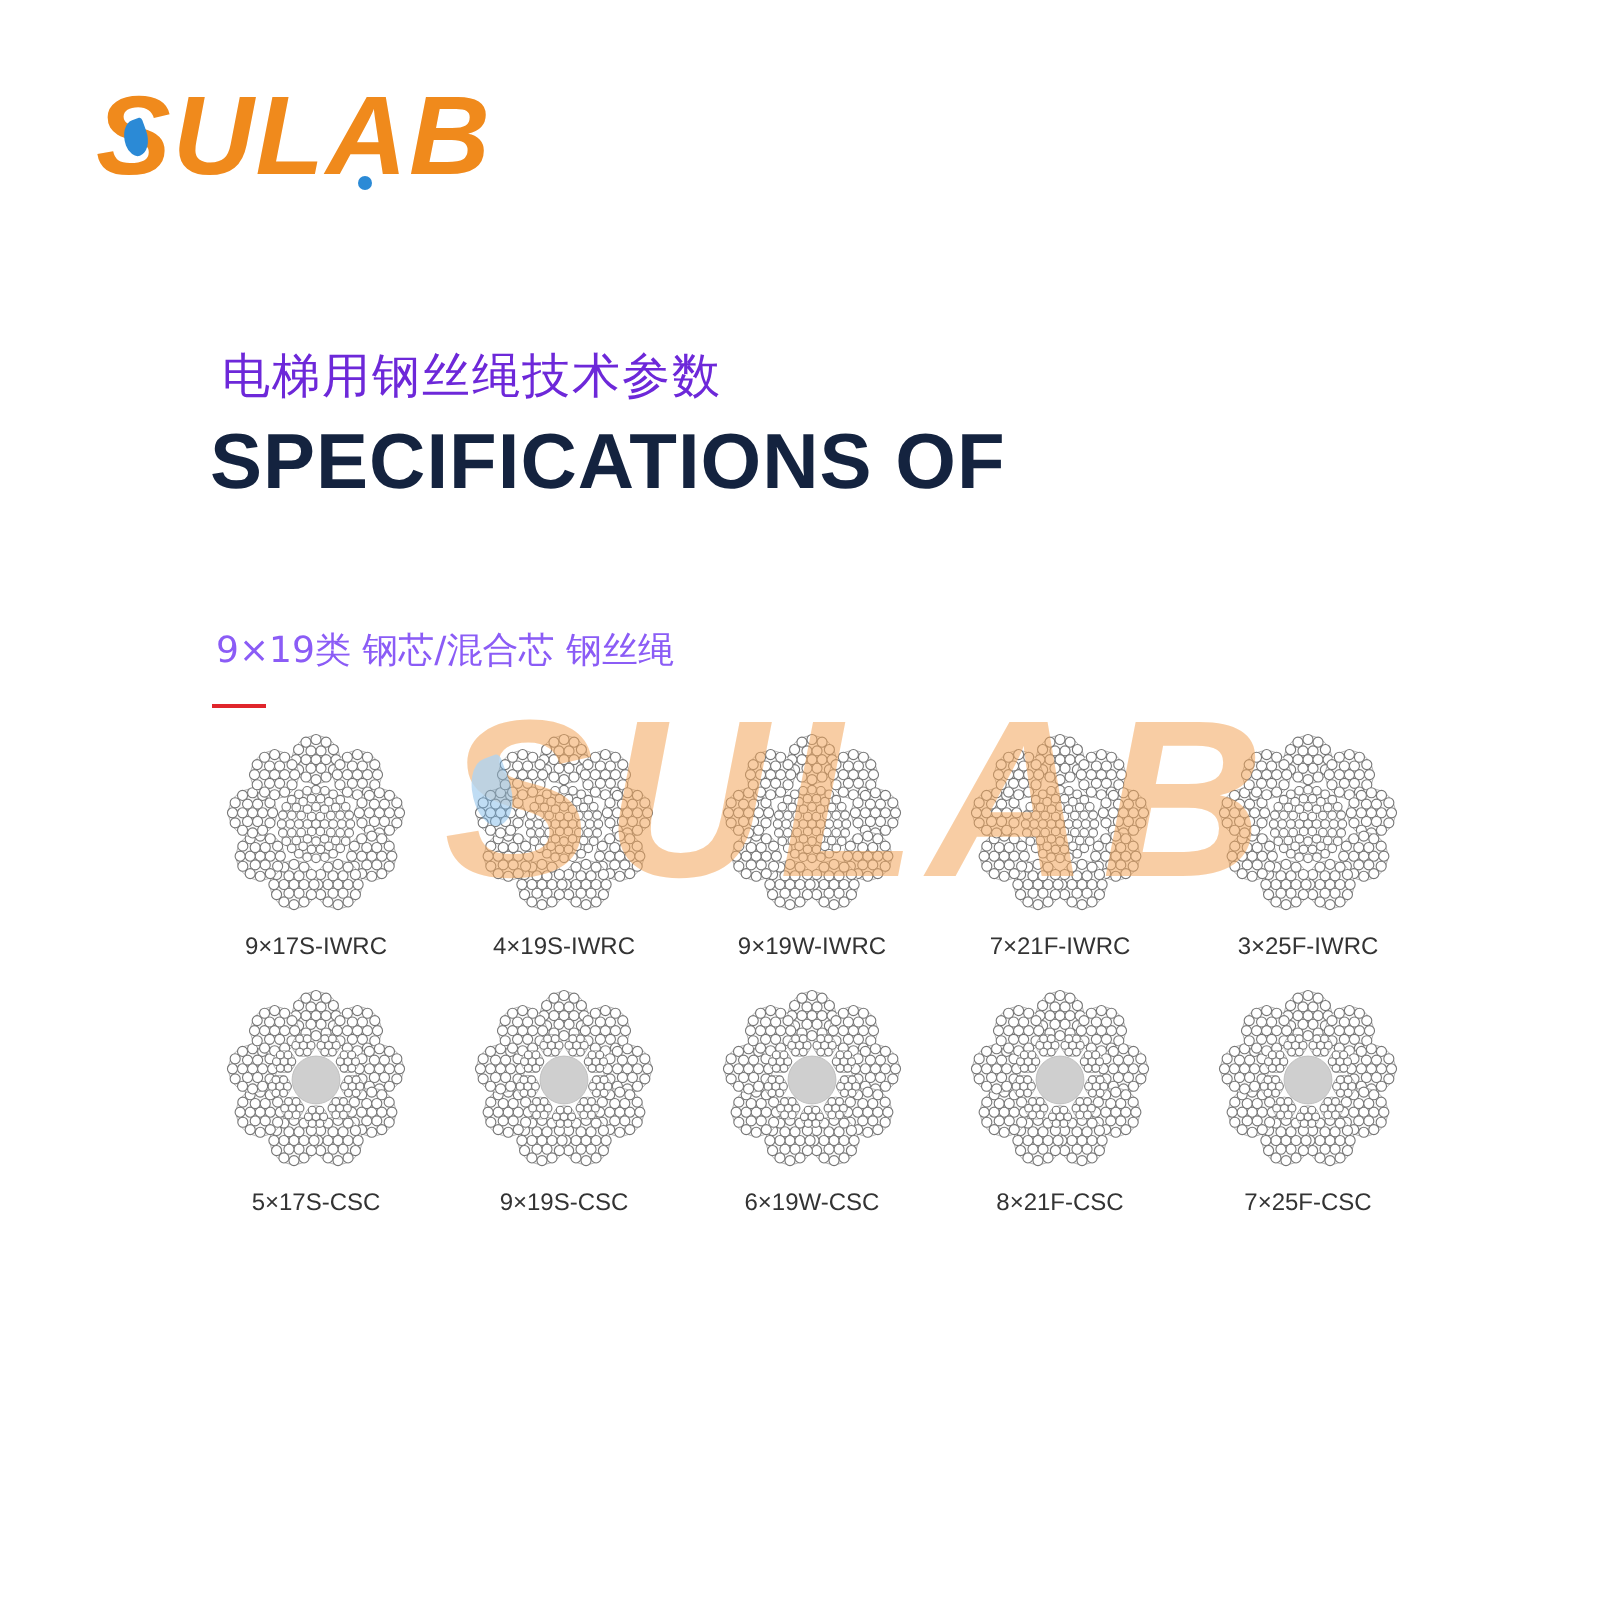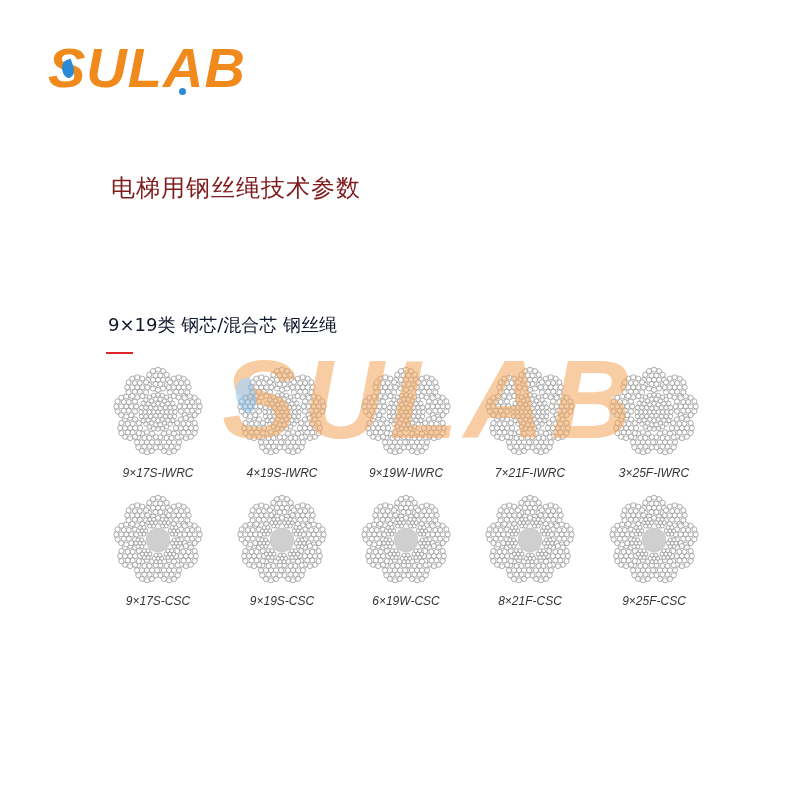--- a/index.html
+++ b/index.html
@@ -13,32 +13,32 @@
     }
     .logo-accent {
       position: absolute; left: 14px; top: 22px; width: 12px; height: 18px;
       background: #2b8ad6; border-radius: 60% 10% 60% 40%; transform: rotate(-20deg);
     }
     .logo-dot {
       position: absolute; left: 131px; top: 50px; width: 7px; height: 7px;
       background: #2b8ad6; border-radius: 50%;
     }
 
-    .cn-title { position: absolute; left: 111px; top: 172px; font-family: "DejaVu Sans", sans-serif; font-size: 24px; color: #7f1d1d; letter-spacing: 1px; }
+    .cn-title { position: absolute; left: 111px; top: 172px; font-family: "DejaVu Sans", sans-serif; font-size: 24px; color: #6d28d9; letter-spacing: 1px; }
     .en-title { position: absolute; left: 105px; top: 212px; font-family: "Liberation Sans", sans-serif; font-weight: bold; font-size: 39px; line-height: 40px; color: #14233f; letter-spacing: 0.5px; }
     .en-title div { white-space: nowrap; }
 
-    .subtitle { position: absolute; left: 108px; top: 313px; font-family: "DejaVu Sans", sans-serif; font-size: 18px; color: #0f172a; }
+    .subtitle { position: absolute; left: 108px; top: 313px; font-family: "DejaVu Sans", sans-serif; font-size: 18px; color: #8b5cf6; }
     .red-dash { position: absolute; left: 106px; top: 352px; width: 27px; height: 2px; background: #e0252b; }
 
     .grid { position: absolute; left: 96px; top: 366px; width: 620px; }
     .row { display: flex; height: 128px; }
     .cell { width: 124px; display: flex; flex-direction: column; align-items: center; }
     .rope { width: 92px; height: 92px; }
-    .label { margin-top: 8px; font-family: "Liberation Sans", sans-serif; font-size: 12px; color: #333; white-space: nowrap; font-style: italic; }
+    .label { margin-top: 8px; font-family: "Liberation Sans", sans-serif; font-size: 12px; color: #333; white-space: nowrap; }
 
     .watermark { position: absolute; left: 222px; top: 345px; width: 380px; height: 110px; pointer-events: none; opacity: 0.55; }
     .watermark-text {
       font-family: "Liberation Sans", sans-serif; font-weight: bold; font-style: italic;
       font-size: 112px; line-height: 110px; color: #f4a65a; letter-spacing: 6px;
     }
     .watermark-accent {
       position: absolute; left: 14px; top: 34px; width: 20px; height: 34px;
       background: #6fb2e6; border-radius: 60% 10% 60% 40%; transform: rotate(-20deg); opacity: 0.8;
     }
@@ -48,20 +48,21 @@
 
 <div class="logo">
   <div class="logo-text">SULAB</div>
   <div class="logo-accent"></div>
   <div class="logo-dot"></div>
 </div>
 
 <div class="cn-title">电梯用钢丝绳技术参数</div>
 
 <div class="en-title">
+  <div>SPECIFICATIONS OF</div>
 </div>
 
 <div class="subtitle">9×19类 钢芯/混合芯 钢丝绳</div>
 <div class="red-dash"></div>
 
 <div class="grid">
   <div class="row">
     <div class="cell">
       <svg class="rope iwrc" viewBox="0 0 100 100">
           <circle cx="50.00" cy="15.00" r="13.00" fill="#fafafa" stroke="#9a9a9a" stroke-width="0.4"></circle>
@@ -1548,21 +1549,21 @@
           <circle cx="43.16" cy="31.21" r="6.00" fill="#fafafa" stroke="#9a9a9a" stroke-width="0.4"></circle>
           <circle cx="43.16" cy="31.21" r="2.10" fill="#fff" stroke="#777" stroke-width="0.6"></circle>
           <circle cx="47.36" cy="31.21" r="2.10" fill="#fff" stroke="#777" stroke-width="0.6"></circle>
           <circle cx="45.26" cy="34.84" r="2.10" fill="#fff" stroke="#777" stroke-width="0.6"></circle>
           <circle cx="41.06" cy="34.84" r="2.10" fill="#fff" stroke="#777" stroke-width="0.6"></circle>
           <circle cx="38.96" cy="31.21" r="2.10" fill="#fff" stroke="#777" stroke-width="0.6"></circle>
           <circle cx="41.06" cy="27.57" r="2.10" fill="#fff" stroke="#777" stroke-width="0.6"></circle>
           <circle cx="45.26" cy="27.57" r="2.10" fill="#fff" stroke="#777" stroke-width="0.6"></circle>
           <circle cx="50.00" cy="50.00" r="13.00" fill="#cfcfcf" stroke="#bdbdbd" stroke-width="0.5"></circle>
         </svg>
-      <div class="label">9×17S-CSC</div>
+      <div class="label">5×17S-CSC</div>
     </div>
     <div class="cell">
       <svg class="rope csc" viewBox="0 0 100 100">
           <circle cx="50.00" cy="15.00" r="13.00" fill="#fafafa" stroke="#9a9a9a" stroke-width="0.4"></circle>
           <circle cx="50.00" cy="15.00" r="2.73" fill="#fff" stroke="#777" stroke-width="0.6"></circle>
           <circle cx="55.46" cy="15.00" r="2.73" fill="#fff" stroke="#777" stroke-width="0.6"></circle>
           <circle cx="52.73" cy="19.73" r="2.73" fill="#fff" stroke="#777" stroke-width="0.6"></circle>
           <circle cx="47.27" cy="19.73" r="2.73" fill="#fff" stroke="#777" stroke-width="0.6"></circle>
           <circle cx="44.54" cy="15.00" r="2.73" fill="#fff" stroke="#777" stroke-width="0.6"></circle>
           <circle cx="47.27" cy="10.27" r="2.73" fill="#fff" stroke="#777" stroke-width="0.6"></circle>
@@ -2580,21 +2581,21 @@
           <circle cx="43.16" cy="31.21" r="6.00" fill="#fafafa" stroke="#9a9a9a" stroke-width="0.4"></circle>
           <circle cx="43.16" cy="31.21" r="2.10" fill="#fff" stroke="#777" stroke-width="0.6"></circle>
           <circle cx="47.36" cy="31.21" r="2.10" fill="#fff" stroke="#777" stroke-width="0.6"></circle>
           <circle cx="45.26" cy="34.84" r="2.10" fill="#fff" stroke="#777" stroke-width="0.6"></circle>
           <circle cx="41.06" cy="34.84" r="2.10" fill="#fff" stroke="#777" stroke-width="0.6"></circle>
           <circle cx="38.96" cy="31.21" r="2.10" fill="#fff" stroke="#777" stroke-width="0.6"></circle>
           <circle cx="41.06" cy="27.57" r="2.10" fill="#fff" stroke="#777" stroke-width="0.6"></circle>
           <circle cx="45.26" cy="27.57" r="2.10" fill="#fff" stroke="#777" stroke-width="0.6"></circle>
           <circle cx="50.00" cy="50.00" r="13.00" fill="#cfcfcf" stroke="#bdbdbd" stroke-width="0.5"></circle>
         </svg>
-      <div class="label">9×25F-CSC</div>
+      <div class="label">7×25F-CSC</div>
     </div>
   </div>
 </div>
 
 <div class="watermark">
   <div class="watermark-text">SULAB</div>
   <div class="watermark-accent"></div>
 </div>
 
 </body></html>

